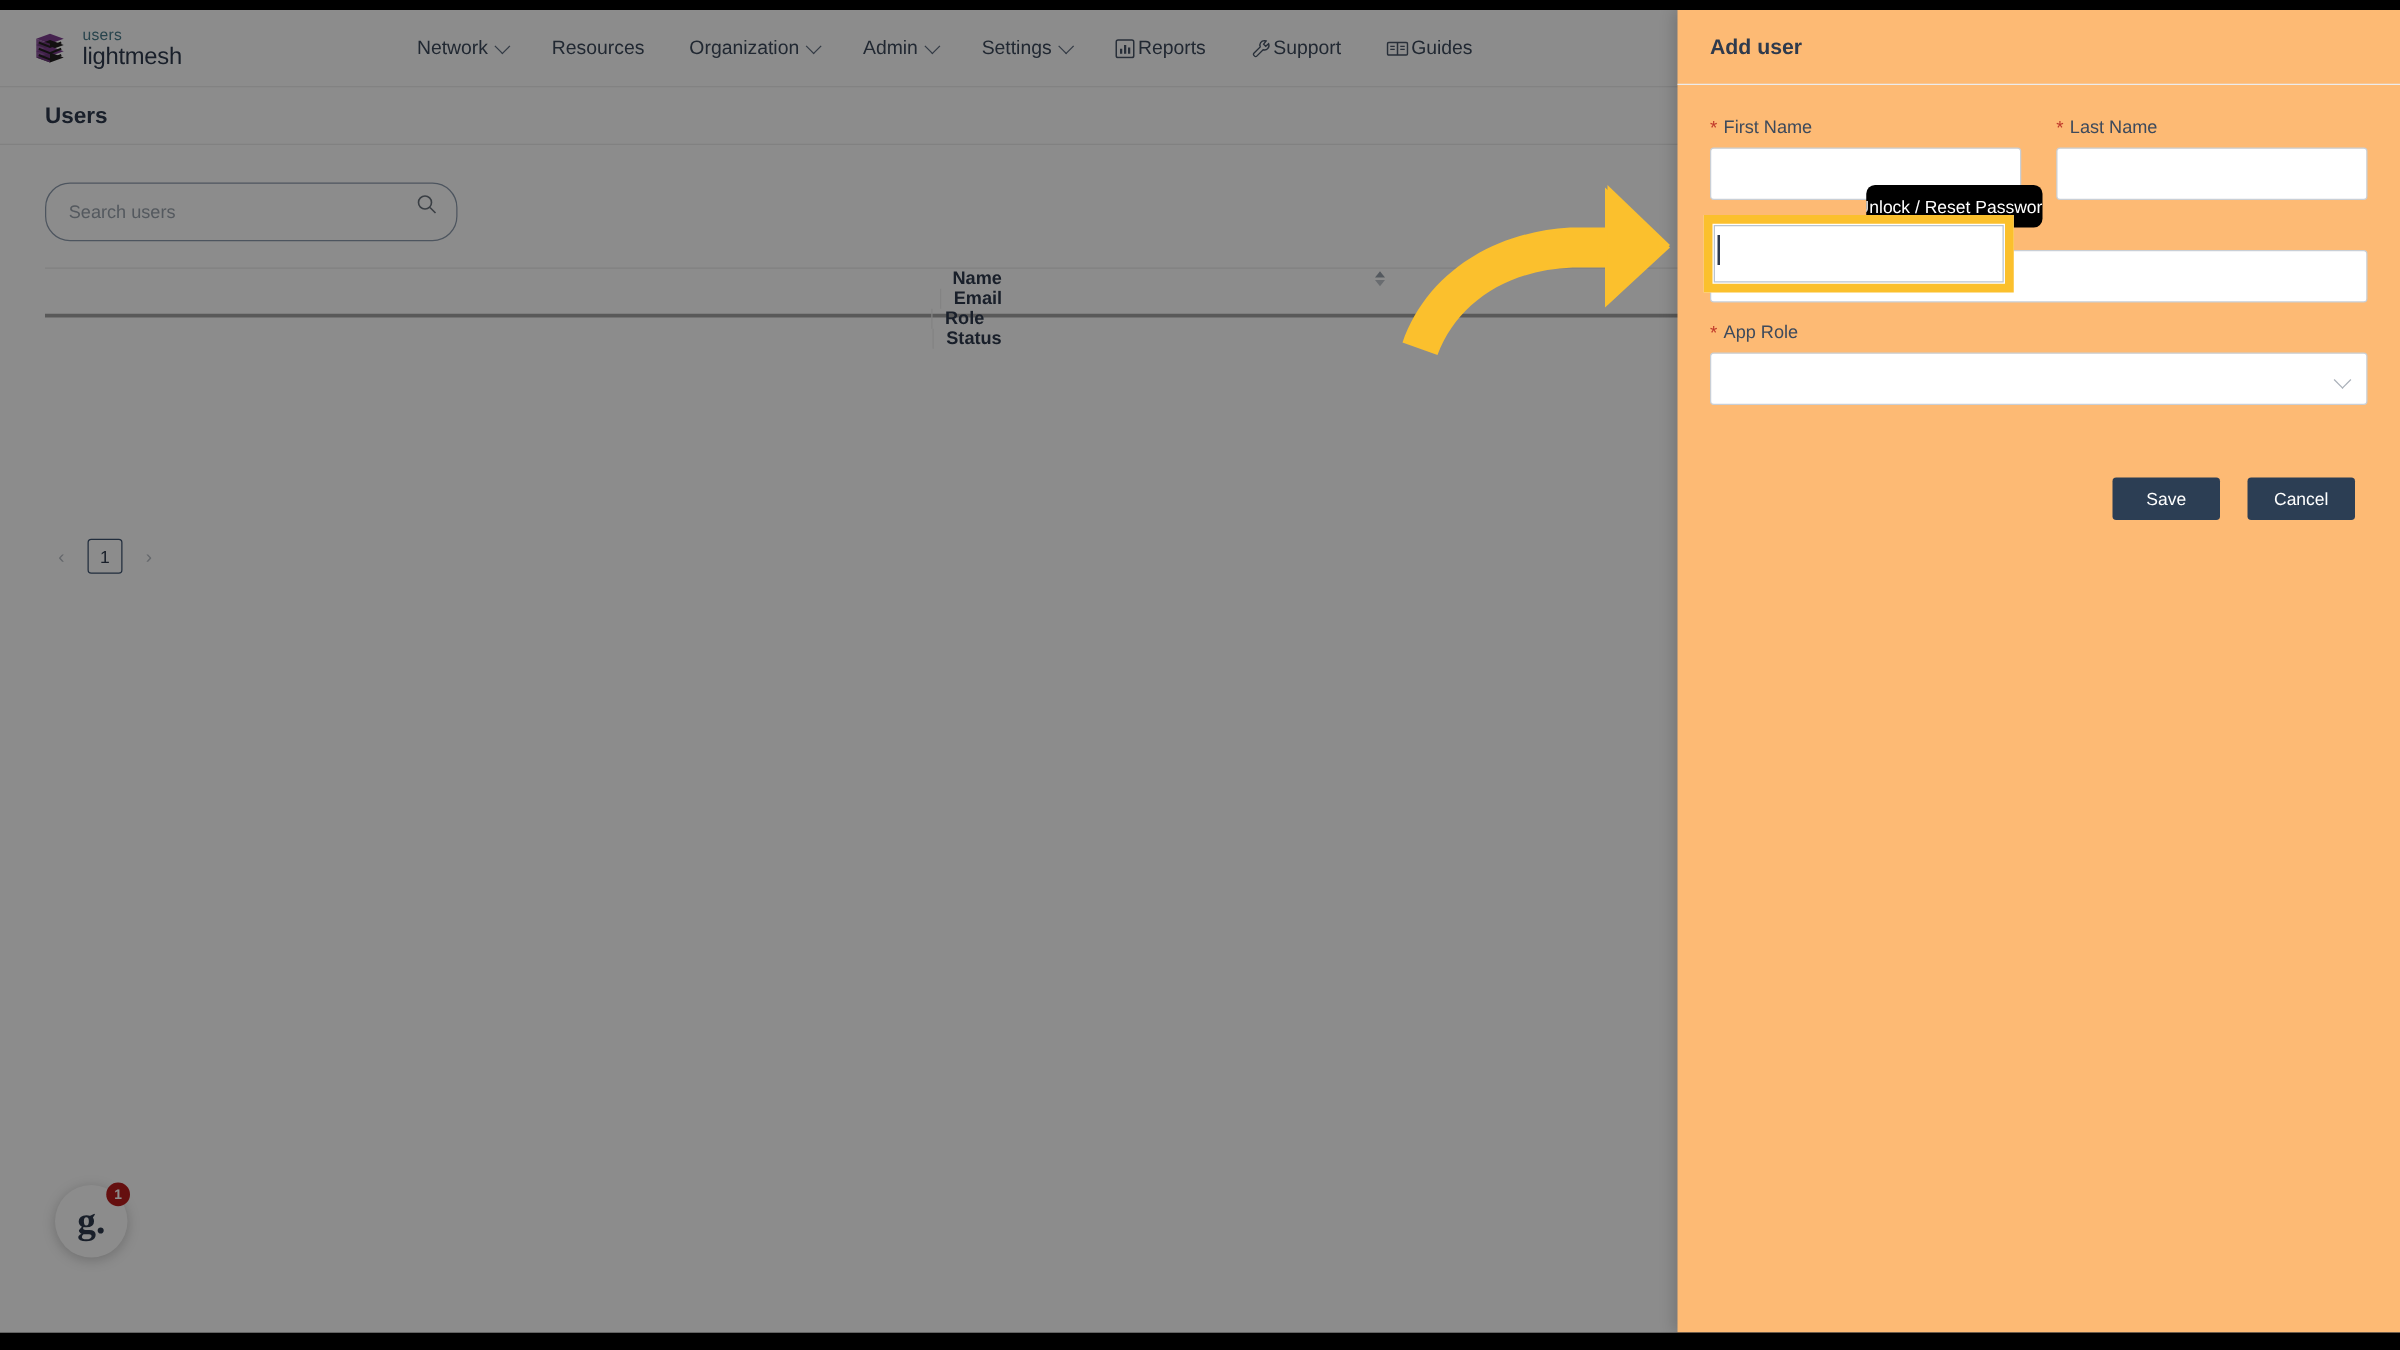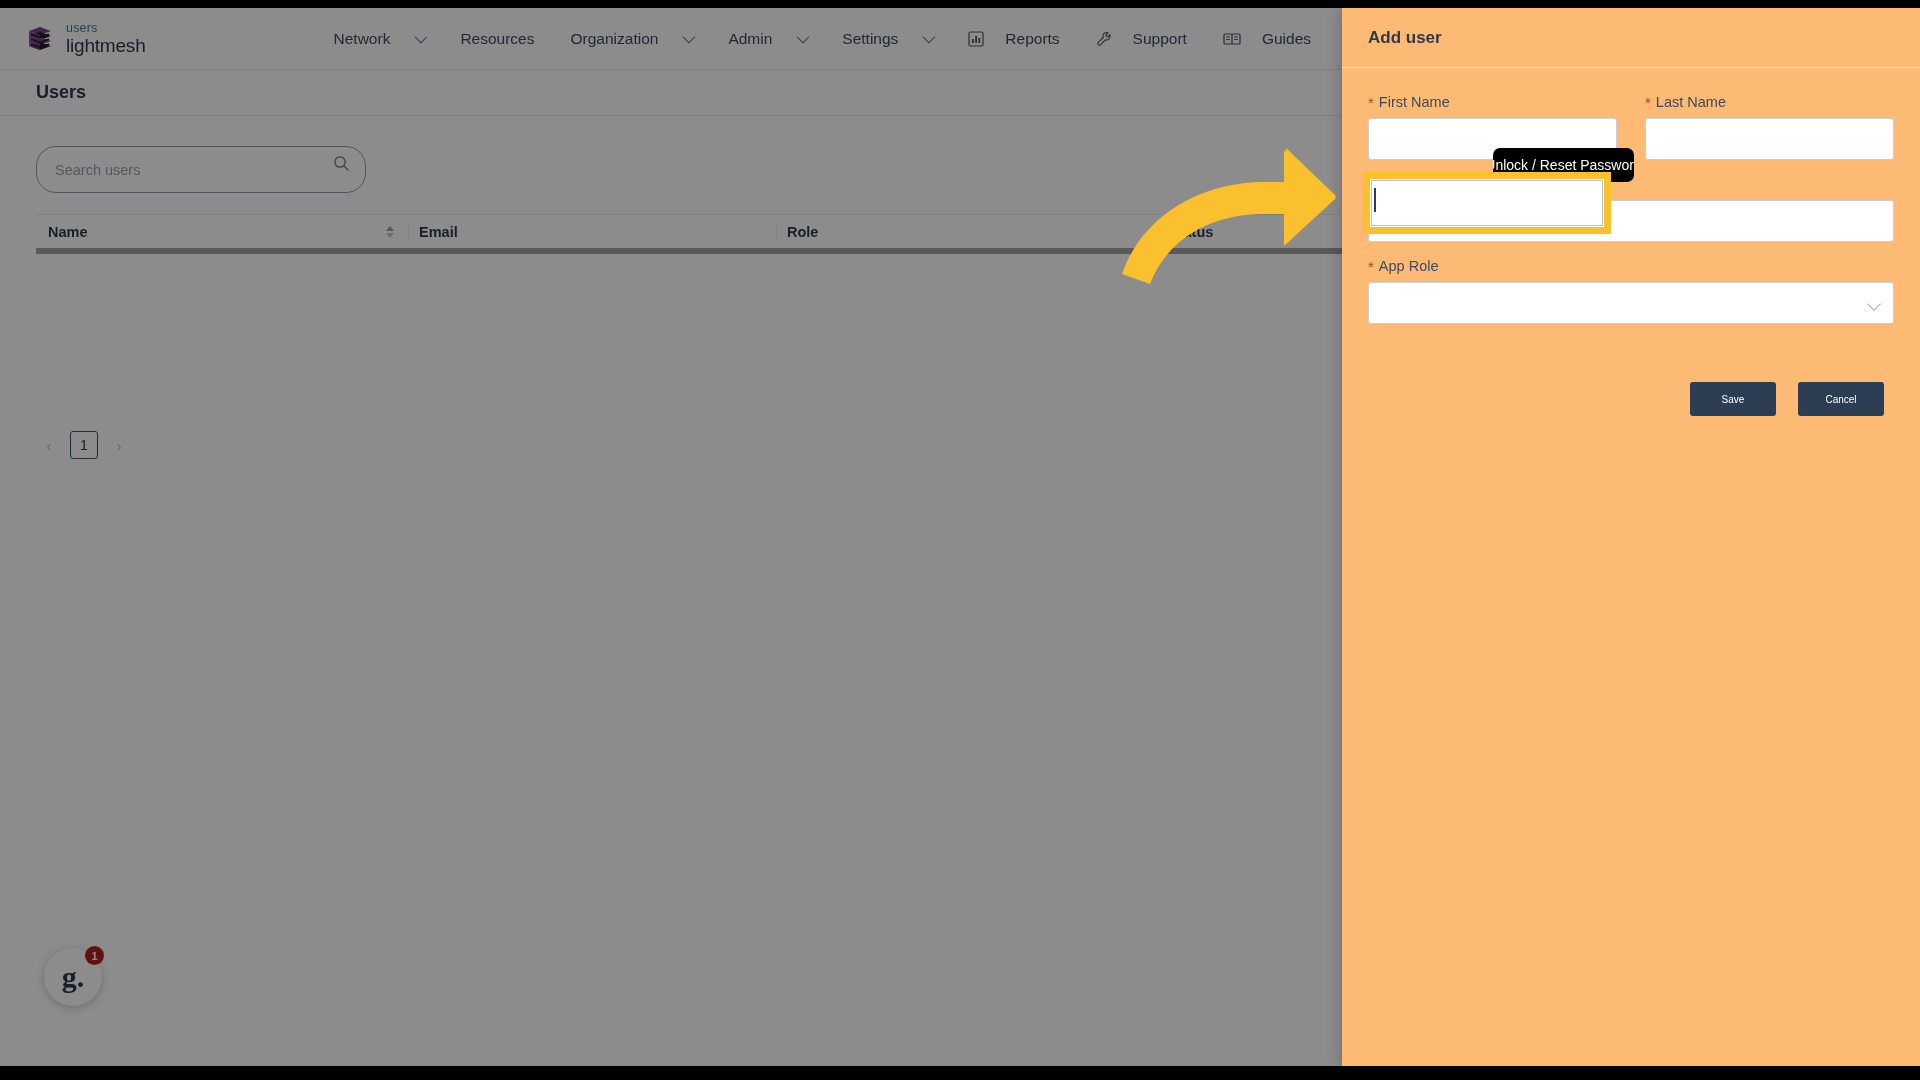--- a/index.html
+++ b/index.html
@@ -26,21 +26,21 @@
     border-bottom:1px solid #e8e8e8;
   }
   .brand { display:flex; align-items:center; margin-left:26px; gap:12px; }
   .brand-mark { width:28px; height:28px; position:relative; }
   .brand-text { line-height:1; }
   .brand-tidal { font-size:12.5px; color:#4a7c8c; letter-spacing:.2px; display:block; margin-bottom:1px;}
   .brand-lightmesh { font-size:19px; color:#2e3a4d; font-weight:400; display:block; letter-spacing:-.2px;}
 
   .nav { display:flex; align-items:center; margin-left:170px; gap:0px; }
   .nav-item {
-    display:flex; align-items:center; gap:21px;
+    display:flex; align-items:center; gap:2px;
     font-size:15.5px; color:#3d4a5c;
     padding:1px 18px; height:62px; line-height:62px;
     cursor:pointer; white-space:nowrap;
   }
   .nav-item .lbl { line-height:1; }
   .caret { display:inline-block; width:9px; height:9px; border-right:1.6px solid #5d6a7d; border-bottom:1.6px solid #5d6a7d; transform:rotate(45deg) translateY(-2px); margin-left:4px;}
   .nav-icon { display:inline-flex; align-items:center; }
   .nav-right { margin-left:auto; display:flex; align-items:center; }
   .bell-wrap { padding:0 40px 0 34px; display:flex; align-items:center; height:62px;}
 
@@ -57,21 +57,21 @@
   .search-wrap { position:absolute; left:36px; top:30px; width:330px; height:36px; }
   .search-input {
     width:100%; height:47px; border:1px solid #8d9bad; border-radius:20px;
     padding:0 40px 0 18px; font-size:14.5px; color:#333;
     background:#fff; outline:none;
   }
   .search-input::placeholder { color:#9aa3ad; }
   .search-icon-btn { position:absolute; right:16px; top:9px; cursor:pointer; }
 
   .table { position:absolute; left:36px; top:98px; width:1800px; }
-  .thead { display:flex; border-top:1px solid #eaeaea; border-bottom:6px solid #a3a3a3; height:40px; align-items:center; }
+  .thead { display:flex; border-top:1px solid #eaeaea; border-bottom:3px solid #a3a3a3; height:40px; align-items:center;flex-direction:column; }
   .th { font-size:14.5px; color:#2e3a4d; font-weight:600; display:flex; align-items:center; }
   .th.c0 { width:372px; padding-left:12px; }
   .th.c1 { width:368px; padding-left:10px; border-left:1px solid #eee;}
   .th.c2 { width:382px; padding-left:10px; border-left:1px solid #eee;}
   .th.c3 { width:380px; padding-left:10px; border-left:1px solid #eee;}
   .sorter { margin-left:auto; margin-right:14px; display:flex; flex-direction:column; gap:2px; cursor:pointer;}
   .tri { width:0;height:0;border-left:4.5px solid transparent;border-right:4.5px solid transparent; }
   .tri.up { border-bottom:5px solid #9aa3ad; }
   .tri.dn { border-top:5px solid #bfc5cc; }
   .trow { display:flex; height:37px; align-items:center; border-bottom:1px solid #f0f0f0; }
@@ -113,21 +113,21 @@
   .row2 { display:flex; gap:28px; }
   .row2 .fgroup { flex:1; }
   .fselect {
     width:100%; height:42px; border:1px solid #c9cfd6; border-radius:3px;
     background:#fff; display:flex; align-items:center; padding:0 12px; position:relative; cursor:pointer;
   }
   .sel-caret { position:absolute; right:14px; top:16px; width:10px;height:10px;
     border-right:1.6px solid #aab1b9; border-bottom:1.6px solid #aab1b9; transform:rotate(45deg); }
   .btnrow { display:flex; justify-content:flex-end; gap:22px; margin-top:58px; padding-right:10px;}
   .btn { min-width:86px; height:34px; border-radius:3px; border:none; background:#2c3e54; color:#fff;
-    font-size:10px; cursor:pointer; font-family:"Liberation Sans", sans-serif;}
+    font-size:14px; cursor:pointer; font-family:"Liberation Sans", sans-serif;}
 
   
   .annot { position:absolute; left:0; top:0; width:1920px; height:1080px; z-index:50; pointer-events:none; }
   .hl-box {
     position:absolute; left:1363px; top:172px; width:248px; height:62px;
     border:7px solid #FBC02D; background:#ffffff;
   }
   .hl-inner {
     position:absolute; left:1371px; top:180px; width:232px; height:46px;
     background:#fff; border:1px solid #b9c4d0;

